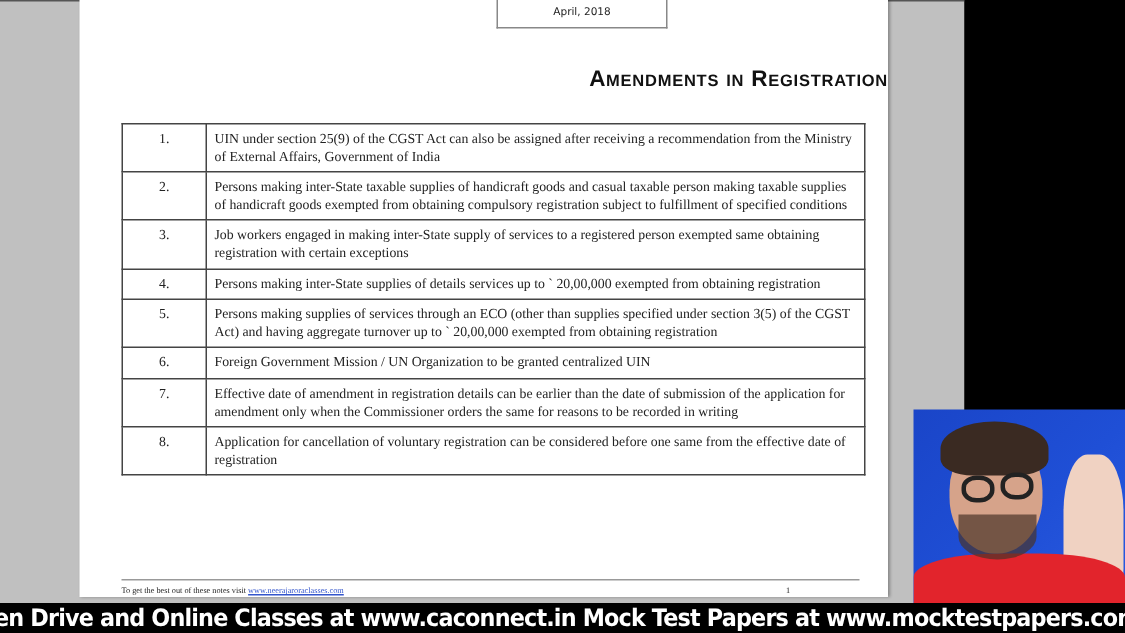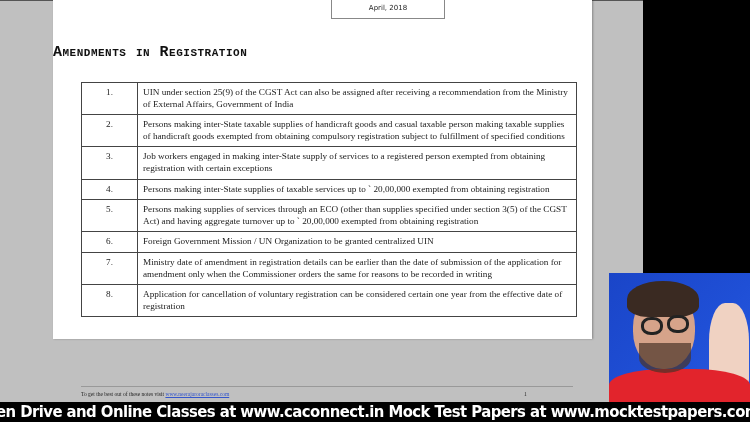--- a/index.html
+++ b/index.html
@@ -1,22 +1,22 @@
 <!DOCTYPE html>
 <html><head>
 <meta charset="utf-8">
 <style>
   * { box-sizing: border-box; margin: 0; padding: 0; }
   html, body { width: 750px; height: 422px; overflow: hidden; background: #000; }
   body { position: relative; font-family: "Liberation Serif", serif; }
   .viewer-bg { position: absolute; left: 0; top: 0; width: 643px; height: 402px; background: #c0c0c0; border-top: 1px solid #555; }
   .right-black { position: absolute; left: 643px; top: 0; width: 107px; height: 402px; background: #000; }
-  .page { position: absolute; left: 53px; top: 0; width: 539px; height: 339px; background: #fff; box-shadow: 1px 0 2px rgba(0,0,0,0.3); }
+  .page { position: absolute; left: 53px; top: 0; width: 539px; height: 398px; background: #fff; box-shadow: 1px 0 2px rgba(0,0,0,0.3); }
   .date-box { position: absolute; left: 278px; top: -2px; width: 114px; height: 21px; border: 1px solid #888; border-top: none; background: #fff; font-family: "DejaVu Sans", sans-serif; font-size: 7px; color: #222; text-align: center; line-height: 20px; }
-  .title { position: absolute; left: 0; width: 539px; top: 44px; text-align: left; font-family: Liberation Mono, monospace; font-size: 15px; font-variant: small-caps; letter-spacing: 0.5px; color: #111; font-weight: bold; }
+  .title { position: absolute; left: 0; width: 539px; top: 44px; text-align: right; font-family: Liberation Sans, sans-serif; font-size: 15px; font-variant: small-caps; letter-spacing: 0.5px; color: #111; font-weight: bold; }
   table.amend { position: absolute; left: 28px; top: 82px; width: 496px; border-collapse: collapse; font-size: 9.2px; color: #222; }
   table.amend td { border: 1.5px solid #444; vertical-align: top; padding: 4px 5px 4px 5px; line-height: 11.6px; }
   table.amend td.num { width: 56px; text-align: center; }
   .footer-rule { position: absolute; left: 28px; top: 386px; width: 492px; height: 1px; background: #999; }
   .footer-text { position: absolute; left: 28px; top: 391px; font-size: 5.5px; color: #222; }
   .footer-link { color: #3355cc; text-decoration: underline; }
   .page-num { position: absolute; left: 471px; top: 391px; font-size: 5.5px; color: #222; }
   .ticker { position: absolute; left: 0; top: 402px; width: 750px; height: 20px; background: #000; color: #fff; font-family: "DejaVu Sans", sans-serif; font-weight: bold; font-size: 16px; line-height: 20px; white-space: nowrap; overflow: hidden; letter-spacing: -0.6px; }
   .ticker span { display: inline-block; transform: scaleX(0.93); transform-origin: left; margin-left: -4px; }
   .webcam { position: absolute; left: 609px; top: 273px; width: 141px; height: 129px; background: linear-gradient(135deg, #1a45c8 0%, #1f4fd6 55%, #2a5ae0 100%); overflow: hidden; }
@@ -43,41 +43,41 @@
       <tr>
           <td class="num">1.</td>
           <td>UIN under section 25(9) of the CGST Act can also be assigned after receiving a recommendation from the Ministry of External Affairs, Government of India</td>
         </tr>
       <tr>
           <td class="num">2.</td>
           <td>Persons making inter-State taxable supplies of handicraft goods and casual taxable person making taxable supplies of handicraft goods exempted from obtaining compulsory registration subject to fulfillment of specified conditions</td>
         </tr>
       <tr>
           <td class="num">3.</td>
-          <td>Job workers engaged in making inter-State supply of services to a registered person exempted from obtaining registration with certain exceptions</td>
+          <td>Job workers engaged in making inter-State supply of services to a registered person exempted same obtaining registration with certain exceptions</td>
         </tr>
       <tr>
           <td class="num">4.</td>
-          <td>Persons making inter-State supplies of taxable services up to ` 20,00,000 exempted from obtaining registration</td>
+          <td>Persons making inter-State supplies of details services up to ` 20,00,000 exempted from obtaining registration</td>
         </tr>
       <tr>
           <td class="num">5.</td>
           <td>Persons making supplies of services through an ECO (other than supplies specified under section 3(5) of the CGST Act) and having aggregate turnover up to ` 20,00,000 exempted from obtaining registration</td>
         </tr>
       <tr>
           <td class="num">6.</td>
           <td>Foreign Government Mission / UN Organization to be granted centralized UIN</td>
         </tr>
       <tr>
           <td class="num">7.</td>
-          <td>Ministry date of amendment in registration details can be earlier than the date of submission of the application for amendment only when the Commissioner orders the same for reasons to be recorded in writing</td>
+          <td>Effective date of amendment in registration details can be earlier than the date of submission of the application for amendment only when the Commissioner orders the same for reasons to be recorded in writing</td>
         </tr>
       <tr>
           <td class="num">8.</td>
-          <td>Application for cancellation of voluntary registration can be considered certain one year from the effective date of registration</td>
+          <td>Application for cancellation of voluntary registration can be considered before one same from the effective date of registration</td>
         </tr>
     </tbody>
   </table>
 
   <div class="footer-rule"></div>
   <div class="footer-text">
     <span>To get the best out of these notes visit </span><a class="footer-link">www.neerajaroraclasses.com</a>
   </div>
   <div class="page-num">1</div>
 </div>

